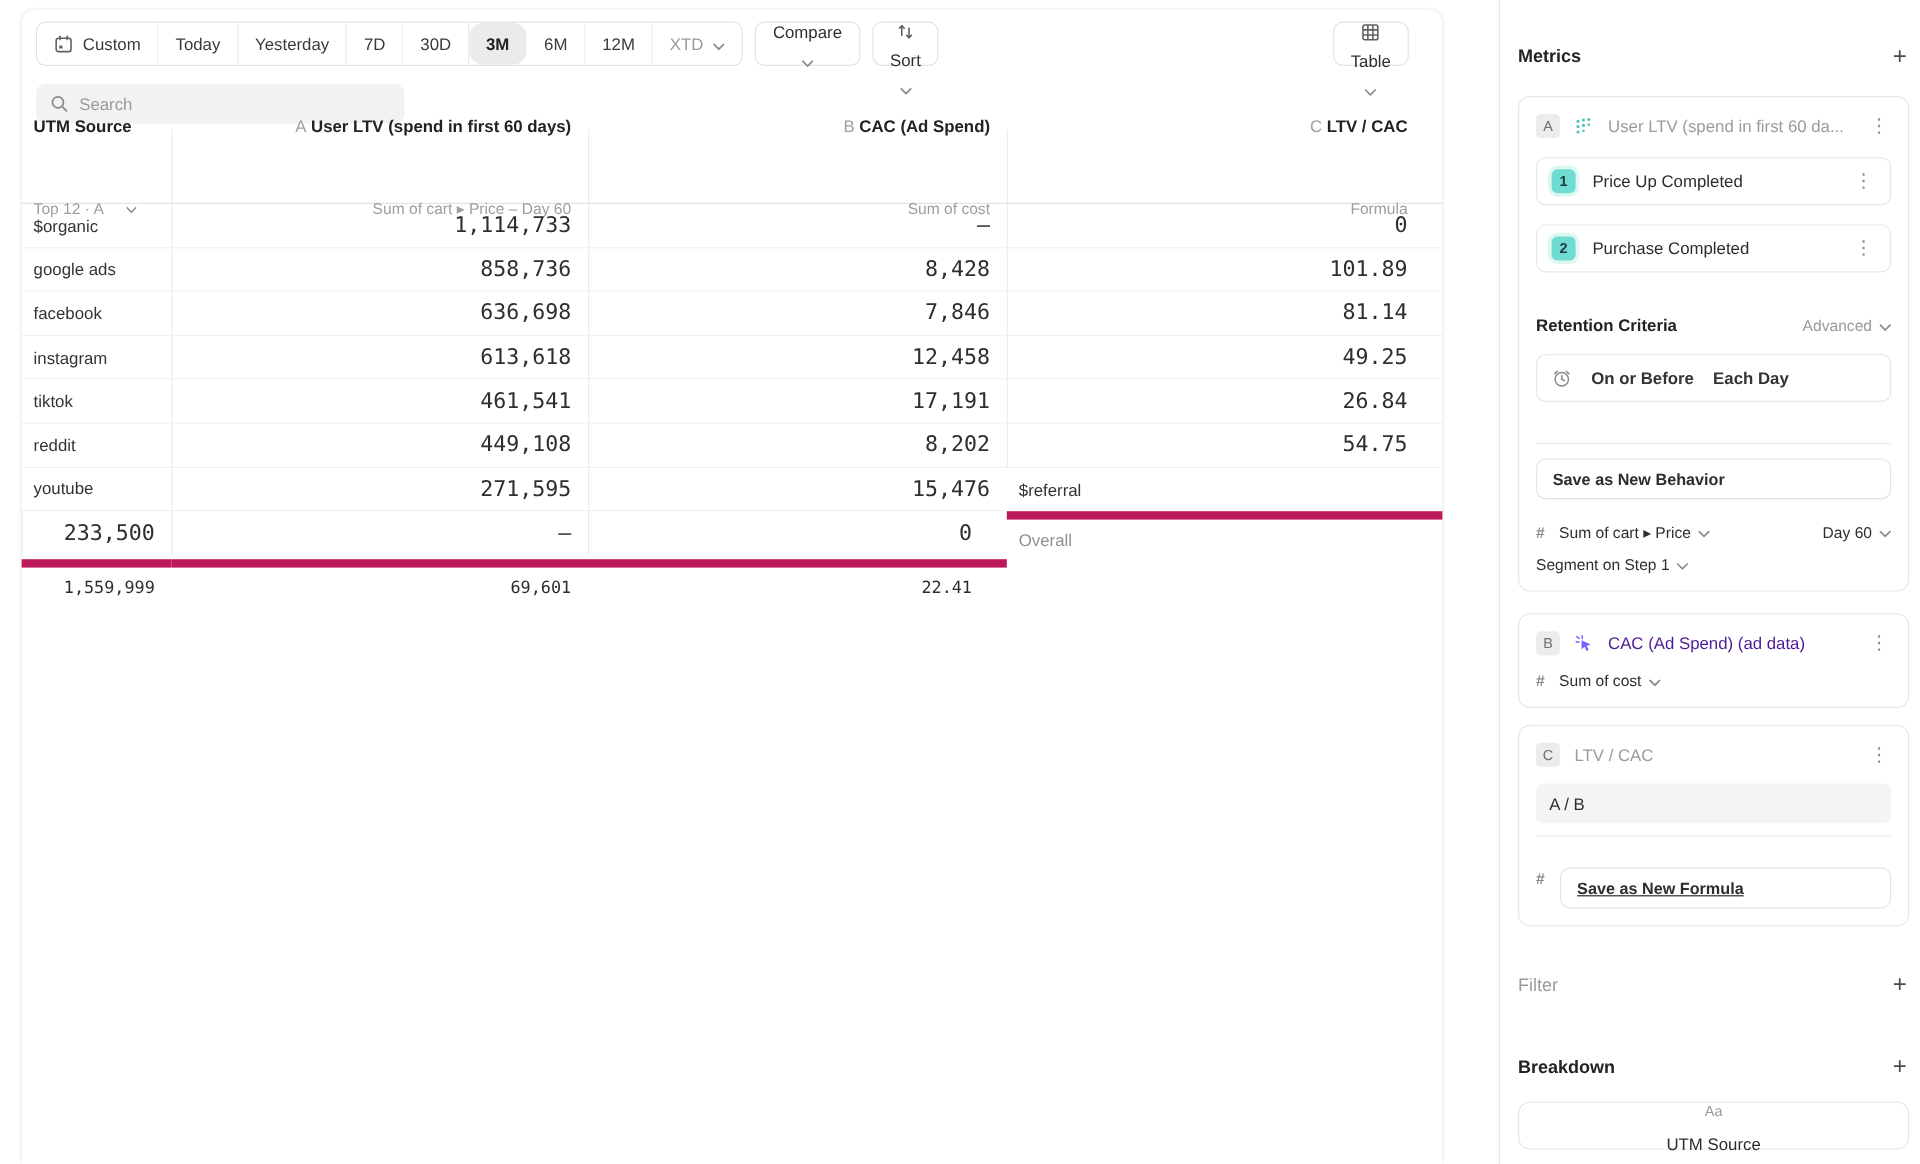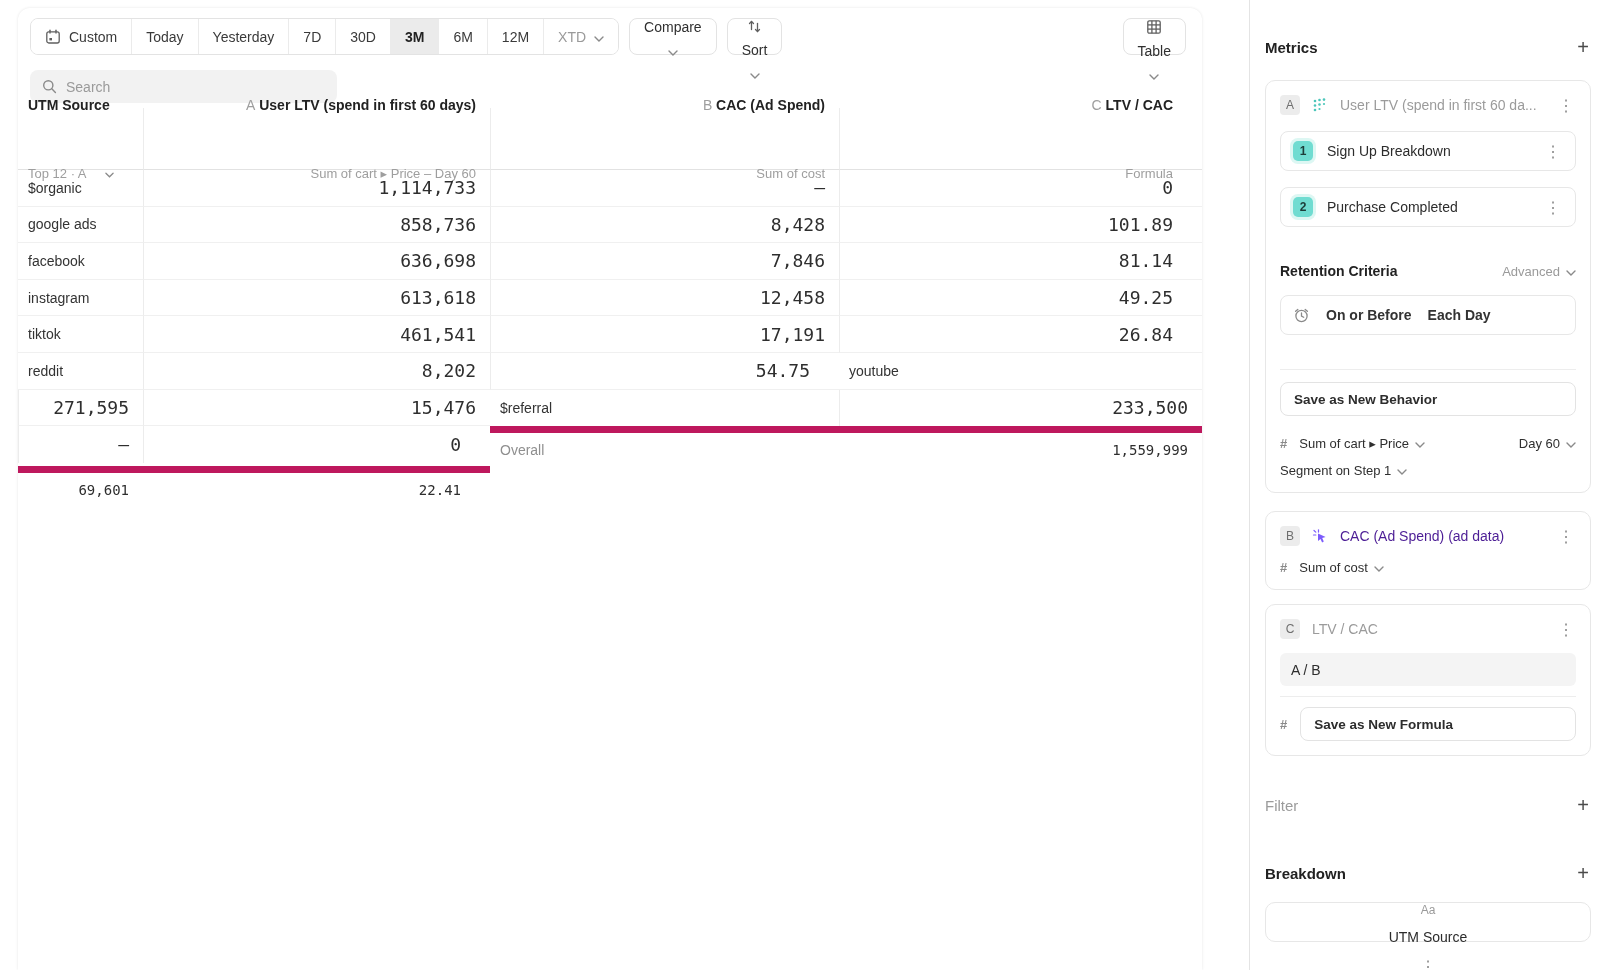--- a/index.html
+++ b/index.html
@@ -13,26 +13,26 @@
                box-shadow:0 0 3px rgba(0,0,0,.10); }
 
   
   .toolbar { position:absolute; left:12px; top:10px; display:flex; align-items:center; gap:10px; }
   .segmented { display:inline-flex; align-items:stretch; height:37px; background:#fff;
                border:1px solid #e3e3e3; border-radius:8px; overflow:hidden; }
   .seg { display:flex; align-items:center; gap:8px; padding:0 14px; font-size:14px;
          color:#3a3a3a; background:#fff; border:none; border-right:1px solid #ebebeb;
          cursor:pointer; white-space:nowrap; font-family:inherit; }
   .seg:last-child { border-right:none; }
-  .seg.selected { background:#ebebeb; font-weight:bold; color:#222; }
+  .seg.selected { background:#ebebeb; font-weight:bold; color:#222;border-radius:12px; }
   .seg.muted { color:#9a9a9a; }
   .btn { display:flex; align-items:center; gap:8px; height:37px; padding:0 14px;
          background:#fff; border:1px solid #e3e3e3; border-radius:8px; font-size:14px;
          color:#2f2f2f; cursor:pointer; font-family:inherit;flex-direction:column; }
-  .view-btn { position:absolute; right:16px; top:10px; }
+  .view-btn { position:absolute; right:28px; top:10px; }
   .chev { color:#8a8a8a; flex:none; display:inline-block; }
   .icn { color:#5f5f5f; flex:none; display:inline-flex; }
 
   
   .search { position:absolute; left:12px; top:62px; width:307px; height:33px;
             background:#f2f2f2; border-radius:8px; display:flex; align-items:center;
             gap:9px; padding:0 12px; }
   .search input { border:none; outline:none; background:transparent; font-size:14px;
                   color:#333; width:100%; font-family:inherit; }
   .search input::placeholder { color:#9a9a9a; }
@@ -95,21 +95,21 @@
              font-weight:bold; color:#2d2d2d; cursor:pointer; background:#fff; width:100%;
              font-family:inherit; }
   .aggrow { display:flex; align-items:center; margin-top:20px; font-size:13px; color:#2f2f2f; }
   .aggrow .hash { color:#8a8a8a; font-weight:bold; margin-right:12px; }
   .agglink { display:flex; align-items:center; gap:6px; cursor:pointer; white-space:nowrap; }
   .aggright { margin-left:auto; }
   .segmentrow { margin-top:12px; }
   .formula-box { background:#f4f4f4; border-radius:6px; height:33px; display:flex;
                  align-items:center; padding:0 11px; margin-top:12px; font-size:14px; color:#2d2d2d; }
   .frow { display:flex; align-items:center; gap:13px; margin-top:10px; }
-  .frow .savebtn { margin-top:0; flex:1; }
+  .frow .savebtn { margin-top:16px; flex:1;text-decoration:underline; }
   .divider.sm { margin-top:10px; }
   .sec-filter { margin-top:38px; }
   .sec-breakdown { margin-top:46px; }
   .bd-card { margin-top:18px; border:1px solid #e7e7e7; border-radius:10px; height:40px;
              display:flex; align-items:center; gap:12px; padding:0 13px; cursor:pointer;flex-direction:column; }
   .aa { font-size:12px; color:#9a9a9a; flex:none; }
   .bd-label { font-size:14px; color:#2c2c2c; flex:1; }
 </style>
 </head>
 <body>
@@ -266,20 +266,21 @@
     <div class="dcell dnum sep">613,618</div>
     <div class="dcell dnum sep">12,458</div>
     <div class="dcell dnum dcc sep">49.25</div>
 
     <div class="dcell dc0">tiktok</div>
     <div class="dcell dnum sep">461,541</div>
     <div class="dcell dnum sep">17,191</div>
     <div class="dcell dnum dcc sep">26.84</div>
 
     <div class="dcell dc0">reddit</div>
+    <div class="dcell dnum sep">449,108</div>
     <div class="dcell dnum sep">8,202</div>
     <div class="dcell dnum dcc sep">54.75</div>
 
     <div class="dcell dc0">youtube</div>
     <div class="dcell dnum sep">271,595</div>
     <div class="dcell dnum sep">15,476</div>
 
     <div class="dcell dc0 rlast">$referral</div>
     <div class="dcell dnum sep rlast">233,500</div>
     <div class="dcell dnum sep rlast">–</div>
@@ -313,21 +314,21 @@
           <circle cx="3" cy="13" r="1.3"></circle>
             <circle cx="7.5" cy="12" r="1.1"></circle>
         </svg>
       </span>
       <span class="crdtitle">User LTV (spend in first 60 da...</span>
       <span class="kebab">⋮</span>
     </div>
 
     <div class="steprow">
       <span class="numbadge">1</span>
-      <span class="steplabel">Sign Up Breakdown</span>
+      <span class="steplabel">Price Up Completed</span>
       <span class="kebab">⋮</span>
     </div>
     <div class="steprow">
       <span class="numbadge">2</span>
       <span class="steplabel">Purchase Completed</span>
       <span class="kebab">⋮</span>
     </div>
 
     <div class="subhead">
       <span class="subtitle">Retention Criteria</span>

